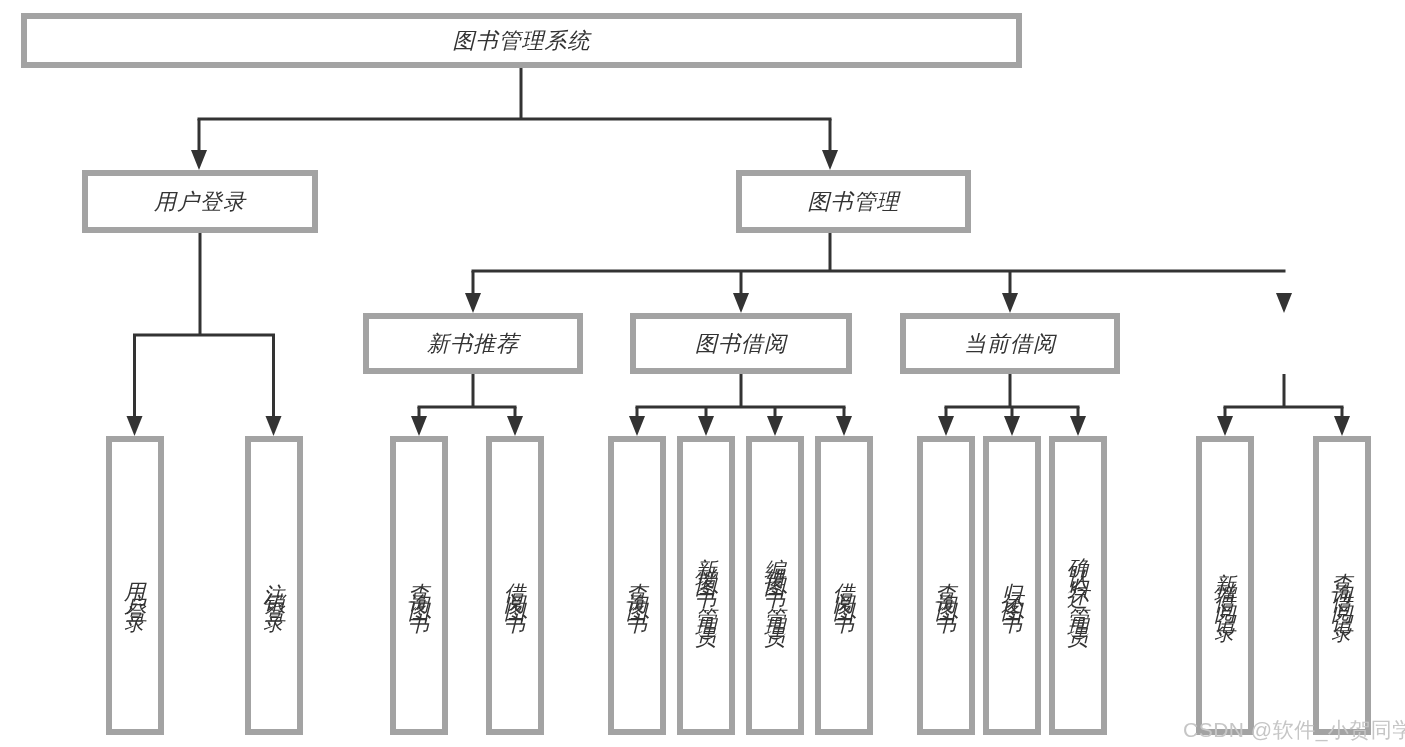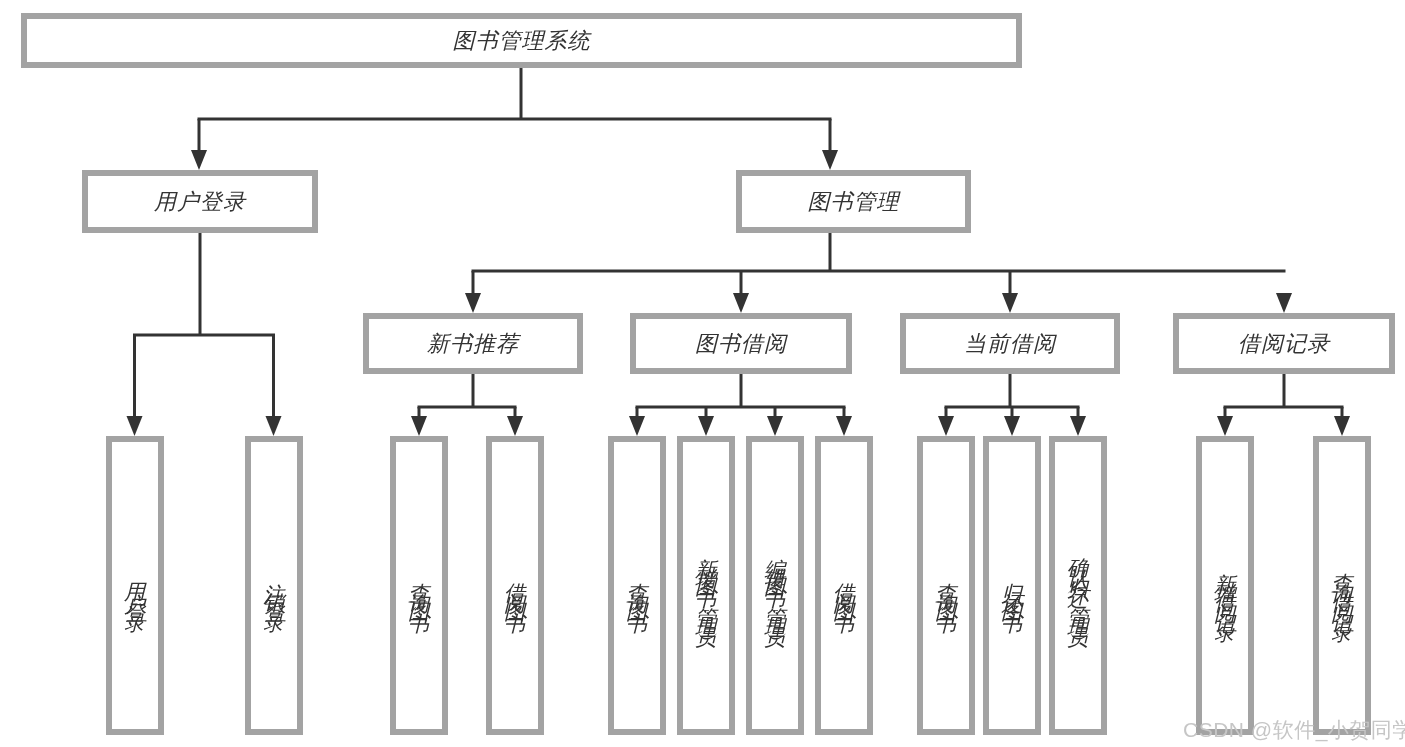--- a/index.html
+++ b/index.html
@@ -152,23 +152,20 @@
 
   <div class="node b-borrow">
     <span class="label">图书借阅</span>
   </div>
   <div class="node b-rec">
     <span class="label">新书推荐</span>
   </div>
   <div class="node b-cur">
     <span class="label">当前借阅</span>
   </div>
-  <div class="node b-hist">
-    <span class="label">借阅记录</span>
-  </div>
 
   <div class="node vnode leaf lf1">
     <span class="label">用户登录</span>
   </div>
   <div class="node vnode leaf lf2">
     <span class="label">注销登录</span>
   </div>
   <div class="node vnode leaf lf3">
     <span class="label">查询图书</span>
   </div>

